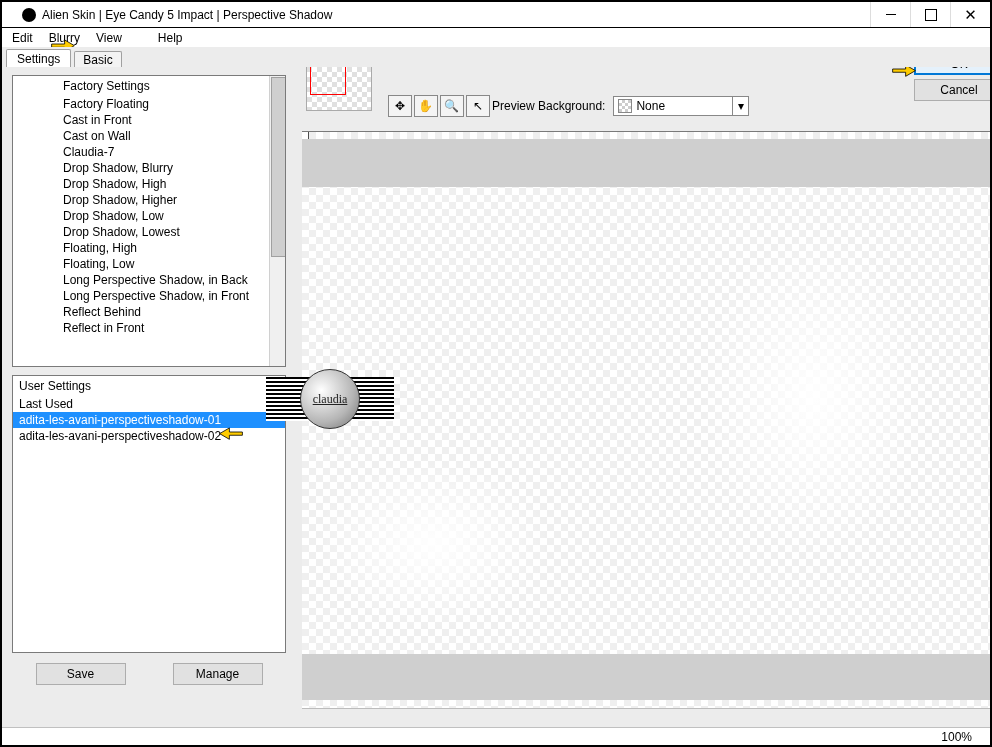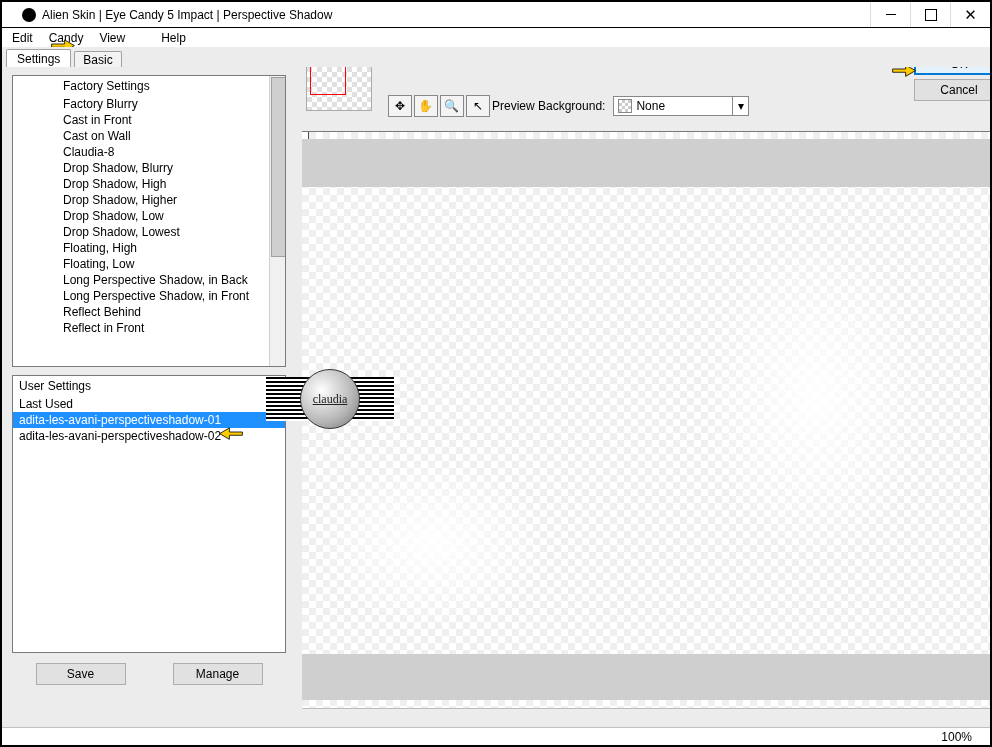--- a/index.html
+++ b/index.html
@@ -95,21 +95,21 @@
     <span class="title">Alien Skin | Eye Candy 5 Impact | Perspective Shadow</span>
     <div class="winbtns">
       <div class="winbtn min"></div>
       <div class="winbtn max"></div>
       <div class="winbtn close">✕</div>
     </div>
   </div>
 
   <div class="menubar">
     <span class="mitem">Edit</span>
-    <span class="mitem">Candy</span>
+    <span class="mitem">Blurry</span>
     <span class="mitem">View</span>
     <span class="mitem" style="margin-left:20px;">Help</span>
     <div class="hand" style="left:48px; top:5px;">
       <svg viewBox="0 0 32 24">
           <path d="M2 12 L18 12 L18 7 L30 14 L18 21 L18 16 L2 16 Z" fill="#ffcc00" stroke="#000" stroke-width="1"></path>
         </svg>
     </div>
   </div>
 
   <div class="tabsrow">
@@ -117,24 +117,24 @@
     <div class="tab inactive">Basic</div>
   </div>
 
   <div class="body">
 
     <div class="leftpanel">
 
       <div class="listbox factorybox">
         <div class="listhead">Factory Settings</div>
         <div id="factory-items">
-            <div class="listrow">Factory Blurry</div>
+            <div class="listrow">Factory Floating</div>
             <div class="listrow">Cast in Front</div>
             <div class="listrow">Cast on Wall</div>
-            <div class="listrow">Claudia-8</div>
+            <div class="listrow">Claudia-7</div>
             <div class="listrow">Drop Shadow, Blurry</div>
             <div class="listrow">Drop Shadow, High</div>
             <div class="listrow">Drop Shadow, Higher</div>
             <div class="listrow">Drop Shadow, Low</div>
             <div class="listrow">Drop Shadow, Lowest</div>
             <div class="listrow">Floating, High</div>
             <div class="listrow">Floating, Low</div>
             <div class="listrow">Long Perspective Shadow, in Back</div>
             <div class="listrow">Long Perspective Shadow, in Front</div>
             <div class="listrow">Reflect Behind</div>

